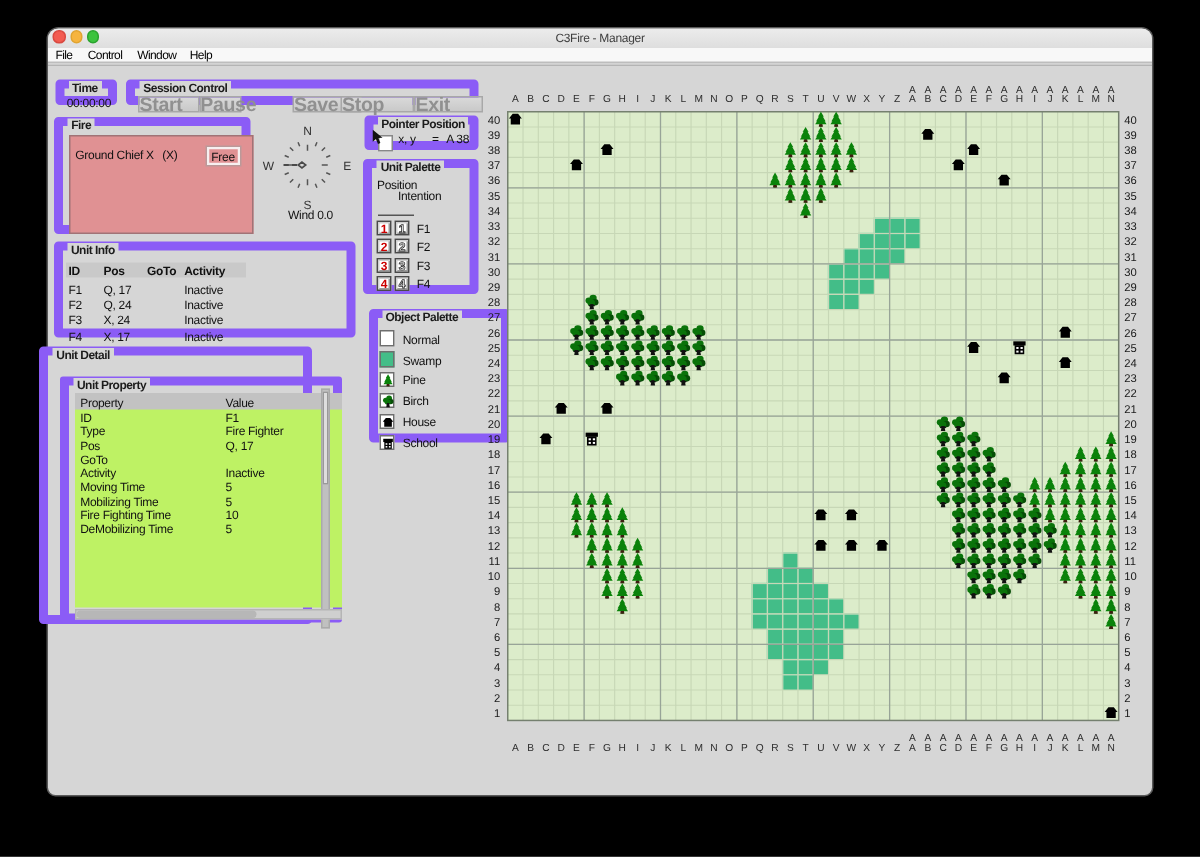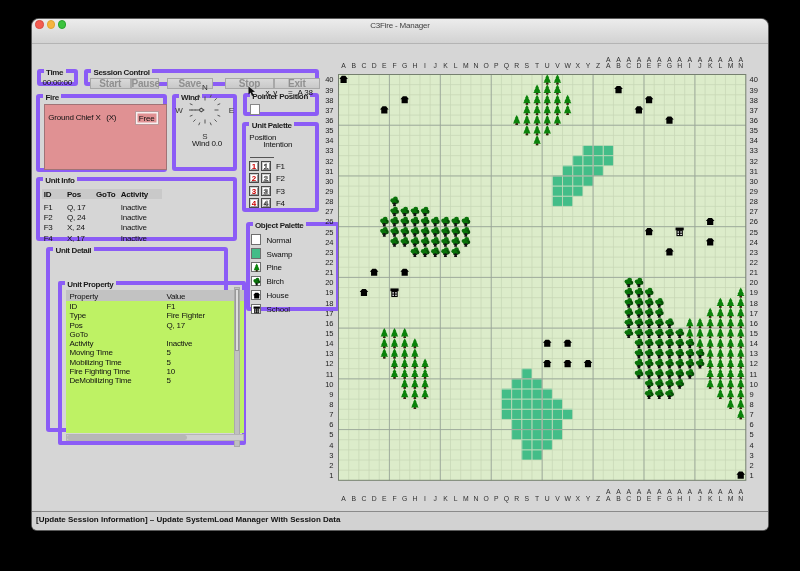--- a/index.html
+++ b/index.html
@@ -8,71 +8,74 @@
   background:#d6d6d6; border-radius:7px 7px 5px 5px; box-shadow:0 0 0 1px #5a5a5a; }
 #titlebar { position:absolute; left:0; top:0; width:736px; height:25px;
   background:linear-gradient(#ececec,#d2d2d2); border-radius:7px 7px 0 0;
   border-bottom:1px solid #b4b4b4; }
 #title { position:absolute; left:0; right:0; top:2px; text-align:center;
   font-size:8px; letter-spacing:-0.2px; color:#3e3e3e; }
 .dot { position:absolute; top:1.2px; width:8.4px; height:8.4px; border-radius:50%; }
 #menubar { position:absolute; left:0; top:12.5px; width:736px; height:10.5px;
   background:#f8f8f8; border-bottom:1px solid #bdbdbd; font-size:8px; letter-spacing:-0.4px; color:#000; }
 #menubar span { position:absolute; top:0.7px; }
-.panel { position:absolute; border:4px solid #8b5cf6; border-radius:3px;margin-top:16px; }
+.panel { position:absolute; border:6px solid #8b5cf6; border-radius:3px; }
 .ptitle { position:absolute; top:-5px; left:3px; background:#d6d6d6; padding:0 2.5px;
   font-size:8px; letter-spacing:-0.35px; font-weight:bold; color:#1c1c1c; white-space:nowrap; }
 .t8 { font-size:8px; letter-spacing:-0.2px; color:#111; position:absolute; white-space:nowrap; }
 .btn { position:absolute; top:5px; height:11px; background:linear-gradient(#d9d9d9,#c9c9c9);
-  border:1px solid #a8a8a8; color:#909090; font-size:10px; letter-spacing:-0.2px; text-align:center;
+  border:1px solid #a8a8a8; color:#909090; font-size:13px; letter-spacing:-0.2px; text-align:left;
   line-height:10px; font-weight:bold; }
 .swatch { position:absolute; left:1px; width:10.5px; height:10.5px;
   border:1px solid #6e6e6e; }
 .pal-lbl { position:absolute; left:17px; font-size:8px; letter-spacing:-0.2px; color:#111; }
 .ubox { position:absolute; width:10px; height:10px; background:#fff;
   border:1px solid #4a4a4a; box-shadow:inset 1px 1px 0 #d0d0d0, inset -1px -1px 0 #9a9a9a;
   font-size:8px; font-weight:bold; text-align:center; line-height:9px; }
 </style></head>
 <body>
 <div id="win">
   <div id="titlebar">
     <div id="title">C3Fire - Manager</div>
     <div class="dot" style="left:3.3px;background:#f35c51;border:0.5px solid #d94a41"></div>
     <div class="dot" style="left:14.7px;background:#f6b43e;border:0.5px solid #e0a431"></div>
     <div class="dot" style="left:26px;background:#3cc33e;border:0.5px solid #2aa32e"></div>
   </div>
+  <div id="menubar">
+    <span style="left:5px">File</span>
+    <span style="left:26.5px">Control</span>
+    <span style="left:59.5px">Window</span>
+    <span style="left:94.5px">Help</span>
+  </div>
 </div>
 <div id="content" style="position:absolute;left:0;top:0;width:800px;height:571px">
 
   <div class="panel" style="left:36.5px;top:53px;width:41.5px;height:17px">
     <div class="ptitle">Time</div>
     <div class="t8" style="left:2px;top:4.5px">00:00:00</div>
   </div>
 
   <div class="panel" style="left:84px;top:53px;width:235px;height:17px">
     <div class="ptitle">Session Control</div>
     <div class="btn" style="left:2px;width:40.5px">Start</div>
     <div class="btn" style="left:42.5px;width:28px">Pause</div>
-    <div class="btn" style="left:79px;width:45.5px">Save</div>
+    <div class="btn" style="left:105px;width:45.5px">Save</div>
     <div class="btn" style="left:137px;width:49px">Stop</div>
     <div class="btn" style="left:186px;width:45.5px">Exit</div>
   </div>
 
   <div class="panel" style="left:36px;top:78px;width:131px;height:77.5px">
     <div class="ptitle">Fire</div>
     <div style="position:absolute;left:3.7px;top:5.5px;width:123px;height:66px;background:#e09193;border:1px solid #a07376">
       <div class="t8" style="left:3.5px;top:8.5px">Ground Chief X</div>
       <div class="t8" style="left:61.5px;top:8.5px">(X)</div>
       <div style="position:absolute;left:90px;top:6.5px;width:24px;height:14px;background:#e09193;border:1px solid #b99;box-shadow:inset 0 0 0 1.5px #f7f0f0;font-size:8px;letter-spacing:-0.2px;color:#111;text-align:center;line-height:13px">Free</div>
     </div>
   </div>
 
-  <div class="panel" style="left:171.5px;top:77.5px;width:65.5px;height:77.5px">
-    <div class="ptitle">Wind</div>
-  </div>
   <svg width="80" height="80" viewBox="0 0 80 80" style="position:absolute;left:165.4px;top:69.9px">
       <path d="M40.0,30.5L40.0,26.5M45.2,27.5L46.3,24.8M49.5,30.5L51.7,28.3M52.5,34.8L55.2,33.7M49.5,40.0L53.5,40.0M52.5,45.2L55.2,46.3M49.5,49.5L51.7,51.7M45.2,52.5L46.3,55.2M40.0,49.5L40.0,53.5M34.8,52.5L33.7,55.2M30.5,49.5L28.3,51.7M27.5,45.2L24.8,46.3M30.5,40.0L26.5,40.0M27.5,34.8L24.8,33.7M30.5,30.5L28.3,28.3M34.8,27.5L33.7,24.8" stroke="#555" stroke-width="1" fill="none"></path>
       <path d="M24,40 H33" stroke="#4a4a4a" stroke-width="1.2" stroke-dasharray="3.5,2.2"></path>
       <path d="M33.8,40 L36.3,38.1 L38.8,40 L36.3,41.9 Z" fill="none" stroke="#4a4a4a" stroke-width="1.1"></path>
       <g font-family="Liberation Sans, sans-serif" font-size="8" fill="#333" text-anchor="middle">
         <text x="40" y="20">N</text>
         <text x="40" y="69">S</text>
         <text x="14" y="43">W</text>
         <text x="66.5" y="43">E</text>
       </g>
@@ -123,21 +126,21 @@
       <div class="t8" style="left:27.2px;top:31.9px">Q, 24</div>
       <div class="t8" style="left:81px;top:31.9px">Inactive</div>
     <div class="t8" style="left:3.9px;top:42.2px">F3</div>
       <div class="t8" style="left:27.2px;top:42.2px">X, 24</div>
       <div class="t8" style="left:81px;top:42.2px">Inactive</div>
     <div class="t8" style="left:3.9px;top:52.5px">F4</div>
       <div class="t8" style="left:27.2px;top:52.5px">X, 17</div>
       <div class="t8" style="left:81px;top:52.5px">Inactive</div>
   </div>
 
-  <div class="panel" style="left:46px;top:231px;width:182px;height:184.5px">
+  <div class="panel" style="left:26px;top:231px;width:182px;height:184.5px">
     <div class="ptitle">Unit Detail</div>
     <div class="panel" style="left:7.8px;top:14.3px;width:187.9px;height:163.7px;border-radius:2px">
       <div class="ptitle" style="font-weight:bold">Unit Property</div>
       <div style="position:absolute;left:3.8px;top:4.9px;width:178.3px;height:143.3px;background:#bef264">
         <div style="position:absolute;left:0;top:0;width:178.3px;height:10.4px;background:#c2c2c2"></div>
         <div class="t8" style="left:3.9px;top:1.5px">Property</div>
         <div class="t8" style="left:100.8px;top:1.5px">Value</div>
         <div class="t8" style="left:3.9px;top:11.8px">ID</div>
           <div class="t8" style="left:100.8px;top:11.8px">F1</div>
         <div class="t8" style="left:3.9px;top:21.1px">Type</div>
@@ -758,16 +761,13 @@
         <text x="749.5" y="112.81">37</text>
         <text x="333.5" y="102.66" text-anchor="end">38</text>
         <text x="749.5" y="102.66">38</text>
         <text x="333.5" y="92.52" text-anchor="end">39</text>
         <text x="749.5" y="92.52">39</text>
         <text x="333.5" y="82.37" text-anchor="end">40</text>
         <text x="749.5" y="82.37">40</text>
       </g>
 </svg>
 
-  <div style="position:absolute;left:32px;top:510.5px;width:736px;height:19.5px;background:#d2d2d2;border-top:1px solid #8a8a8a;border-radius:0 0 5px 5px">
-    <div style="position:absolute;left:4px;top:3px;font-size:8px;font-weight:bold;color:#111;white-space:nowrap">[Update Session Information] – Update SystemLoad Manager With Session Data</div>
-  </div>
 </div>
 
 </body></html>

